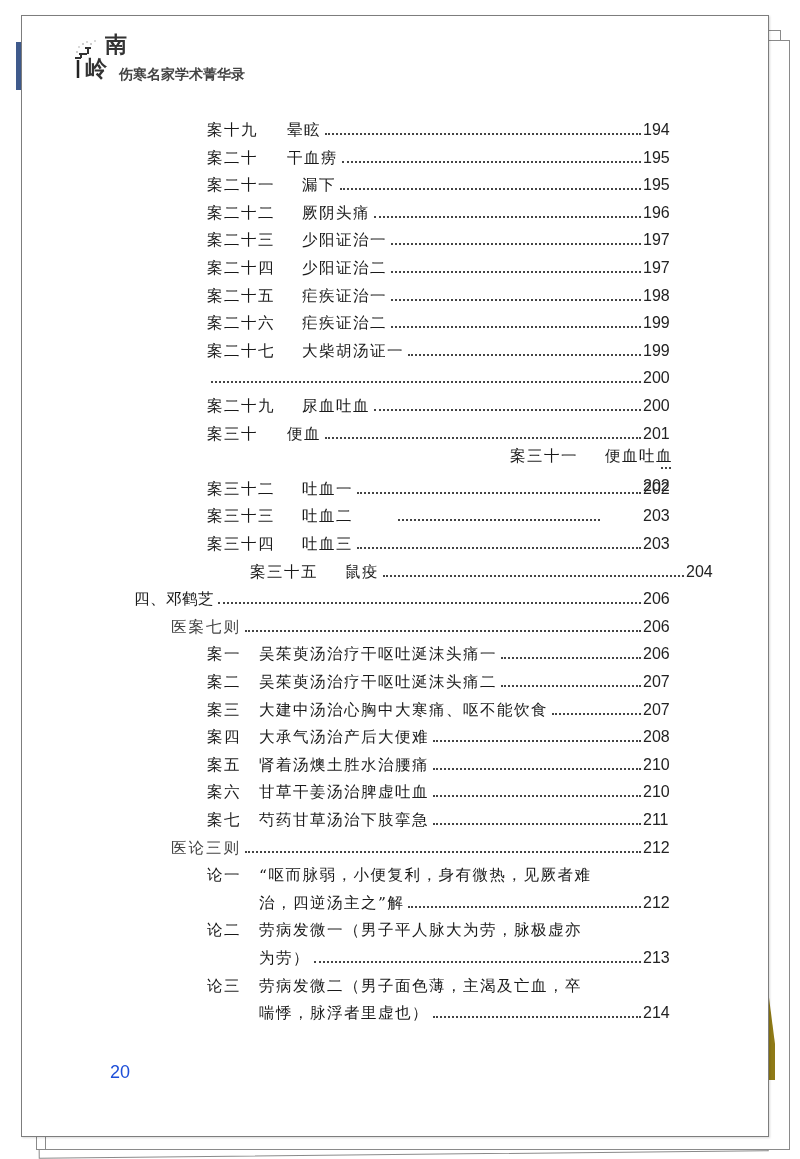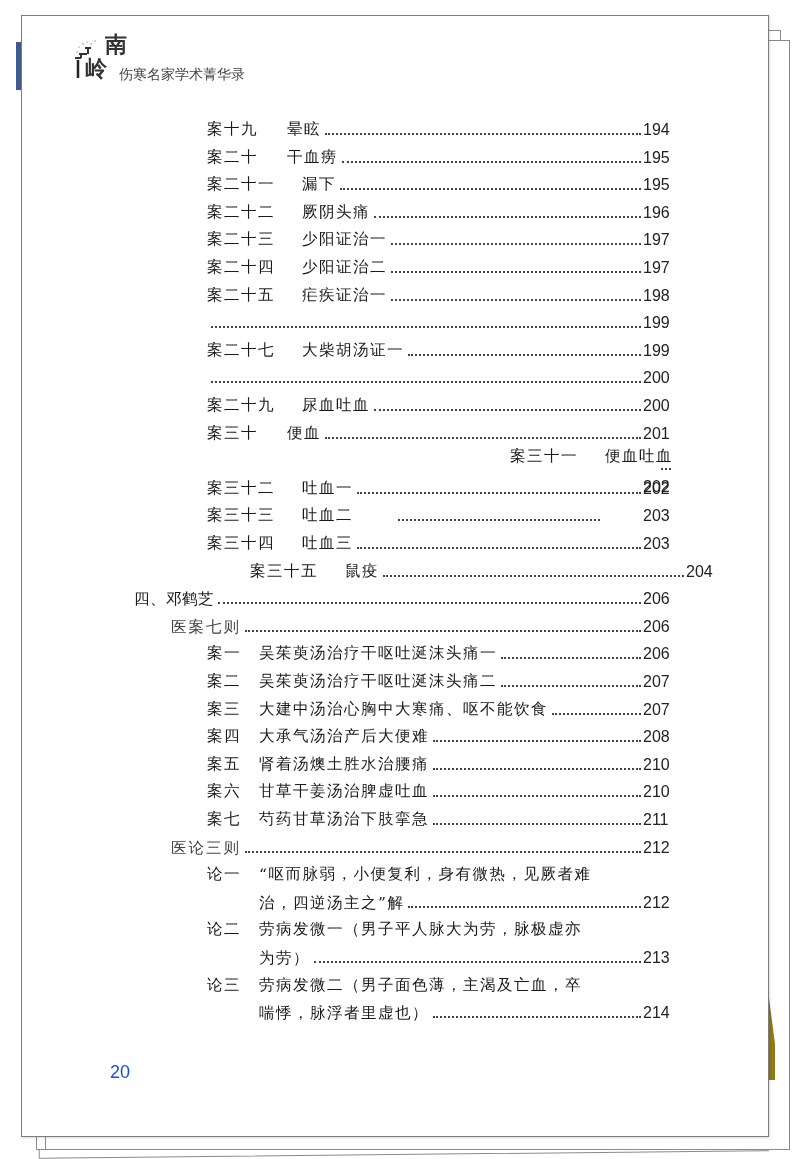--- a/index.html
+++ b/index.html
@@ -17,25 +17,25 @@
     .strip-gold { position: absolute; left: 768px; top: 990px; width: 7px; height: 90px; background: #8f7a17; clip-path: polygon(0 0, 100% 60%, 100% 100%, 0 100%); }
     .page {
       position: absolute; left: 21px; top: 15px; width: 748px; height: 1122px;
       background: #ffffff; border: 1px solid #7d7d7d; box-sizing: border-box;
       box-shadow: 1px 1px 2px rgba(0,0,0,0.15);
     }
     .logo { position: absolute; left: 45px; top: 12px; width: 200px; height: 60px; }
     .logo .mark { position: absolute; left: 4px; top: 10px; width: 30px; height: 42px; }
     .logo .nan { position: absolute; left: 38px; top: 2px; font-size: 22px; font-weight: bold; color: #333; }
     .logo .ling { position: absolute; left: 18px; top: 26px; font-size: 22px; font-weight: bold; color: #333; }
-    .logo .series { position: absolute; left: 52px; top: 38px; font-family: "DejaVu Sans", "Liberation Sans", sans-serif; font-size: 14px; color: #444; white-space: nowrap; }
+    .logo .series { position: absolute; left: 52px; top: 38px; font-family: "DejaVu Sans", "Liberation Sans", sans-serif; font-size: 14px; color: #444; white-space: nowrap; font-weight: bold; }
     .toc { position: absolute; left: 0; top: 0; width: 100%; }
     .row { position: absolute; height: 27px; display: flex; align-items: flex-end; font-size: 15.5px; line-height: 22px; }
     .row .label { white-space: nowrap; letter-spacing: 1.5px; }
-    .row .label .num { display: inline-block; font-family: Liberation Mono, monospace; }
+    .row .label .num { display: inline-block; }
     .row .dots { flex: 1; border-bottom: 2px dotted #444; margin: 0 2px 6px 4px; min-width: 10px; }
     .row .pg { font-family: "Liberation Sans", "DejaVu Sans", sans-serif; font-size: 16px; color: #222; width: 30px; text-align: left; }
     .row.cont { }
     .row.noline { }
     .sect .label { letter-spacing: 0.5px; text-align: center; }
     .subsect .label { color: #444; letter-spacing: 2px; }
     .pagenum { position: absolute; left: 88px; top: 1046px; font-family: "Liberation Sans", "DejaVu Sans", sans-serif; font-size: 18px; color: #1d4ed8; }
   </style>
 </head>
 <body>
@@ -93,20 +93,21 @@
         <span class="label"><span class="num" style="width: 95px;">案二十四</span><span>少阳证治二</span></span>
         <span class="dots"></span>
         <span class="pg">197</span>
       </div>
       <div class="row " style="left: 185px; top: 263.6px; width: 466px;">
         <span class="label"><span class="num" style="width: 95px;">案二十五</span><span>疟疾证治一</span></span>
         <span class="dots"></span>
         <span class="pg">198</span>
       </div>
       <div class="row " style="left: 185px; top: 291.2px; width: 466px;">
+        <span class="label"><span class="num" style="width: 95px;">案二十六</span><span>疟疾证治二</span></span>
         <span class="dots"></span>
         <span class="pg">199</span>
       </div>
       <div class="row " style="left: 185px; top: 318.8px; width: 466px;">
         <span class="label"><span class="num" style="width: 95px;">案二十七</span><span>大柴胡汤证一</span></span>
         <span class="dots"></span>
         <span class="pg">199</span>
       </div>
       <div class="row " style="left: 185px; top: 346.4px; width: 466px;">
         <span class="dots"></span>

